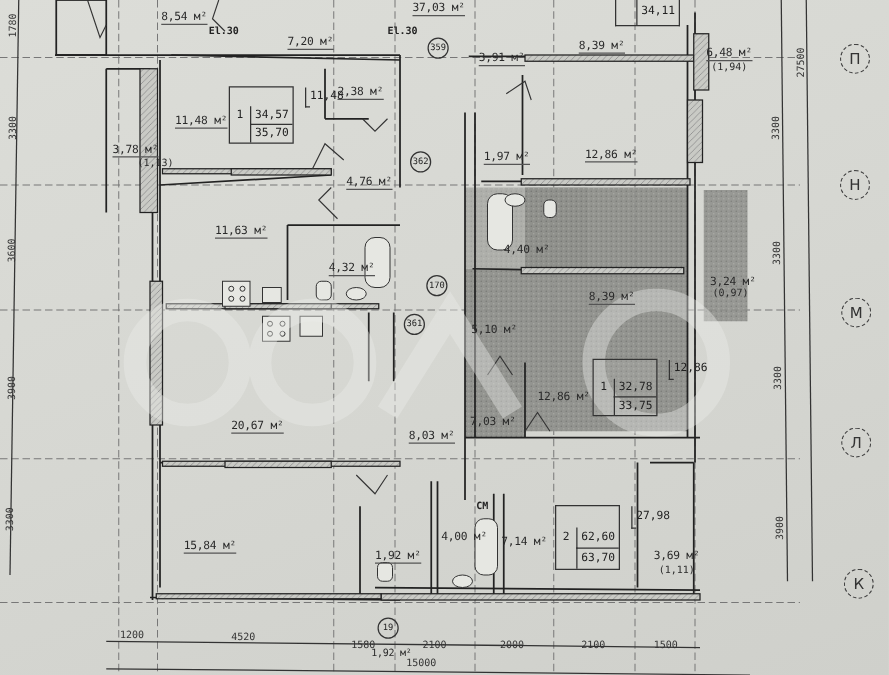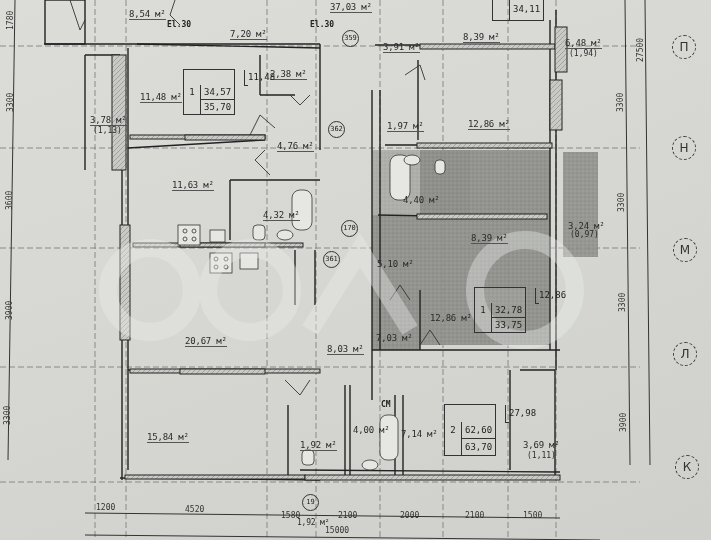--- a/index.html
+++ b/index.html
@@ -172,21 +172,21 @@
 <div class="lbl" style="left:129px;top:9px">8,54 м²</div>
 <div class="lbl" style="left:330px;top:2px">37,03 м²</div>
 <div class="lbl" style="left:230px;top:29px">7,20 м²</div>
 <div class="lbl" style="left:383px;top:42px">3,91 м²</div>
 <div class="lbl" style="left:463px;top:32px">8,39 м²</div>
 <div class="lbl" style="left:565px;top:38px">6,48 м²</div>
 <div class="sub" style="left:569px;top:49px">(1,94)</div>
 <div class="lbl" style="left:270px;top:69px">2,38 м²</div>
 <div class="lbl" style="left:140px;top:92px">11,48 м²</div>
 <div class="lbl" style="left:90px;top:115px">3,78 м²</div>
-<div class="sub" style="left:93px;top:126px">(1,13)</div>
+<div class="sub" style="left:110px;top:126px">(1,13)</div>
 <div class="lbl" style="left:387px;top:121px">1,97 м²</div>
 <div class="lbl" style="left:468px;top:119px">12,86 м²</div>
 <div class="lbl" style="left:277px;top:141px">4,76 м²</div>
 <div class="lbl" style="left:172px;top:180px">11,63 м²</div>
 <div class="lbl" style="left:263px;top:210px">4,32 м²</div>
 <div class="lbl nb" style="left:403px;top:195px">4,40 м²</div>
 <div class="lbl" style="left:471px;top:233px">8,39 м²</div>
 <div class="lbl nb" style="left:568px;top:221px">3,24 м²</div>
 <div class="sub" style="left:570px;top:230px">(0,97)</div>
 <div class="lbl nb" style="left:377px;top:259px">5,10 м²</div>

